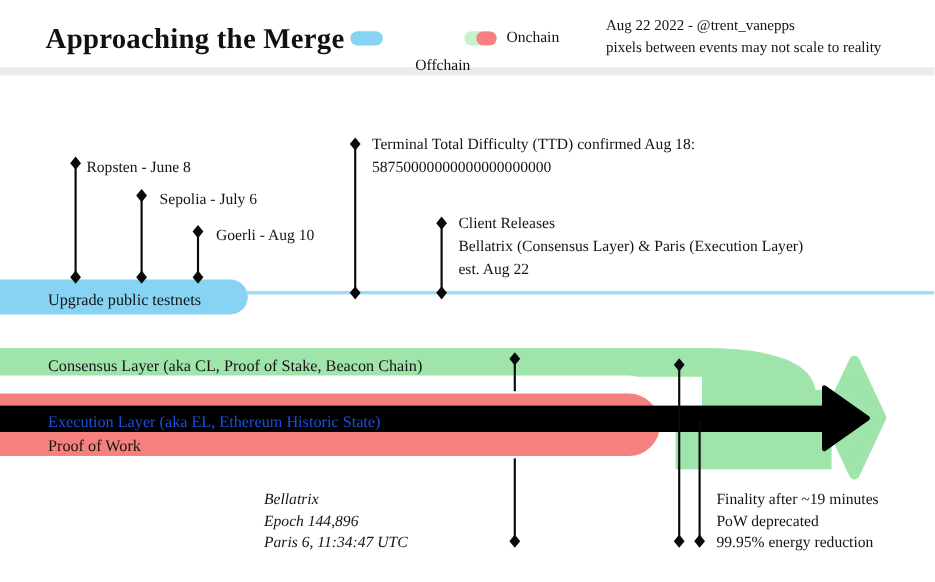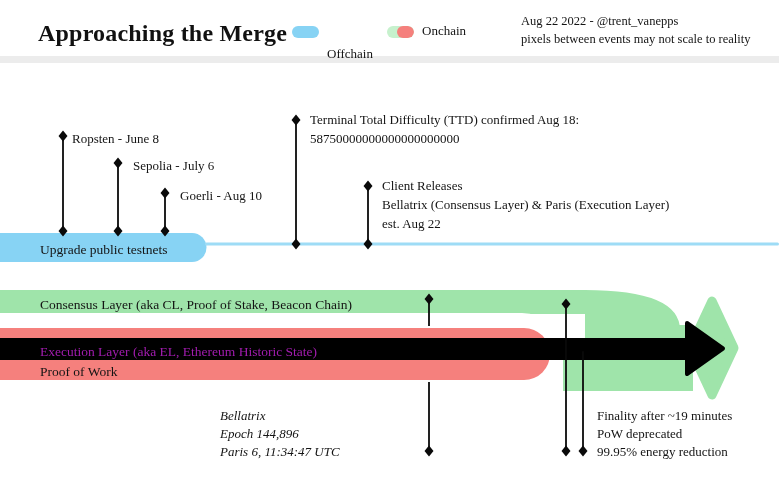--- a/index.html
+++ b/index.html
@@ -9,34 +9,34 @@
   }
   .abs{position:absolute;}
   #diagram-svg{position:absolute;left:0;top:0;z-index:1;}
   .txt{position:absolute;z-index:3;font-size:13px;line-height:19px;white-space:nowrap;color:#141414;}
   #page-title{left:38px;top:16px;font-size:24px;font-weight:600;letter-spacing:.2px;line-height:34px;}
   #header-rule{left:0;top:56px;width:779px;height:7px;background:#ececec;z-index:0;}
   .legend-label{font-size:13px;line-height:14px;}
   .pill{position:absolute;height:12px;width:27px;border-radius:7px;z-index:3;}
   #legend-onchain-pill{overflow:hidden;}
   #legend-onchain-pill .red-half{position:absolute;right:0;top:0;height:12px;width:17px;border-radius:7px;}
-  #credit-block{left:505px;top:12px;font-size:12.5px;line-height:18px;z-index:3;margin-left:16px;}
+  #credit-block{left:505px;top:12px;font-size:12.5px;line-height:18px;z-index:3;}
   .rlabel{font-style:italic;}
   .band-label{font-size:13.5px;}
 </style>
 </head>
 <body>
 
 <div id="stage">
 
   <div id="page-title" class="abs">Approaching the Merge</div>
   <div id="header-rule" class="abs"></div>
 
   <div class="pill" style="left: 292px; top: 26px; background: rgb(135, 211, 244);" id="legend-offchain-pill"></div>
-  <div class="txt legend-label" style="left:327px;top:24px;margin-top:23px;">Offchain</div>
+  <div class="txt legend-label" style="left:346px;top:24px;margin-top:23px;">Offchain</div>
 
   <div class="pill" style="left: 387px; top: 26px; background: rgb(198, 241, 205);" id="legend-onchain-pill">
     <div class="red-half" style="background: rgb(245, 128, 125);"></div>
   </div>
   <div class="txt legend-label" style="left:422px;top:24px;">Onchain</div>
 
   <div id="credit-block" class="txt">
     <div>Aug 22 2022 - @trent_vanepps</div>
     <div>pixels between events may not scale to reality</div>
   </div>
@@ -106,21 +106,21 @@
   </div>
 
   <div class="txt" style="left:382px;top:176px;">
     <div>Client Releases</div>
     <div>Bellatrix (Consensus Layer) &amp; Paris (Execution Layer)</div>
     <div>est. Aug 22</div>
   </div>
 
   <div class="txt band-label" style="left:40px;top:240px;">Upgrade public testnets</div>
   <div class="txt band-label" style="left:40px;top:295px;">Consensus Layer (aka CL, Proof of Stake, Beacon Chain)</div>
-  <div class="txt band-label" style="left:40px;top:342px;color:#a21caf;">Execution Layer (aka EL, Ethereum Historic State)</div>
+  <div class="txt band-label" style="left:40px;top:342px;color:#1d4ed8;">Execution Layer (aka EL, Ethereum Historic State)</div>
   <div class="txt band-label" style="left:40px;top:362px;">Proof of Work</div>
 
   <div class="txt rlabel" style="left:220px;top:407px;width:200px;line-height:18px;">
     <div>Bellatrix</div>
     <div>Epoch 144,896</div>
     <div>Paris 6, 11:34:47 UTC</div>
   </div>
 
 
   <div class="txt" style="left:597px;top:407px;line-height:18px;">

